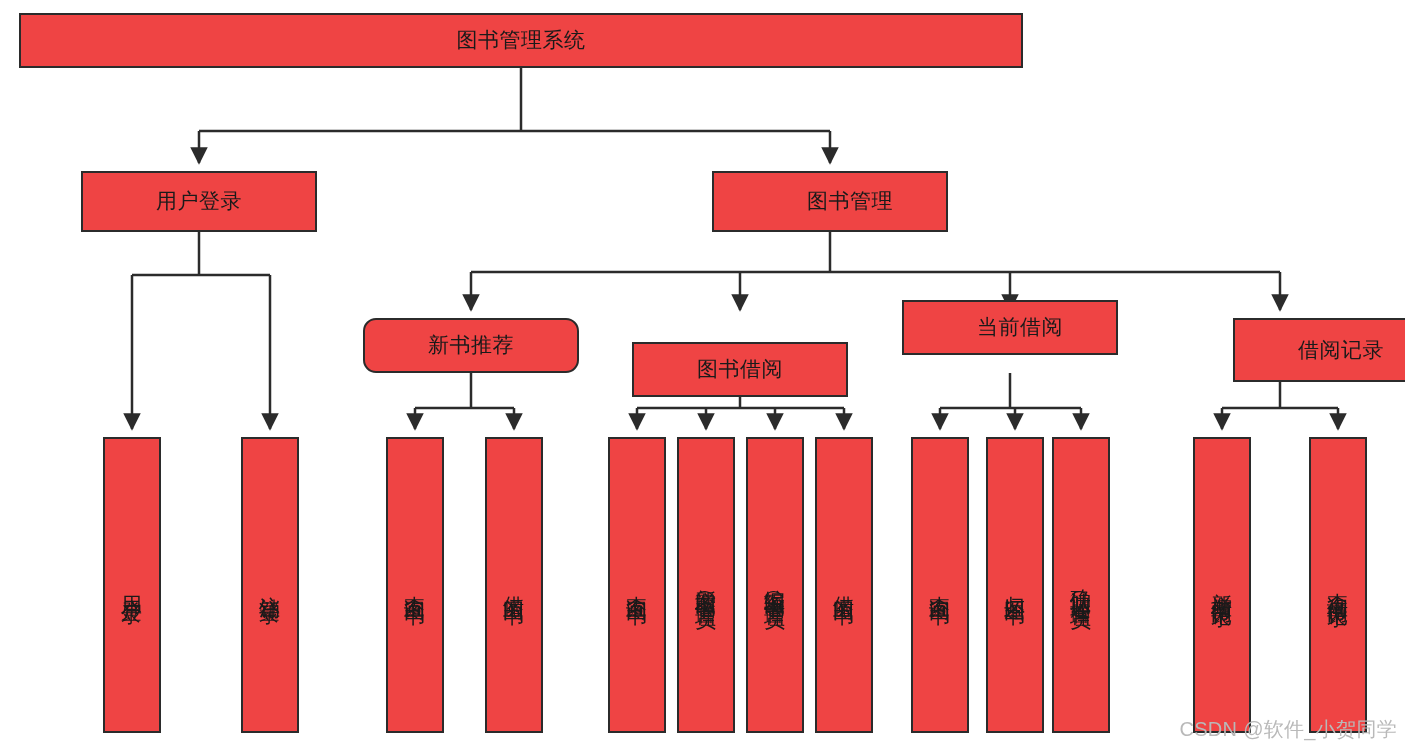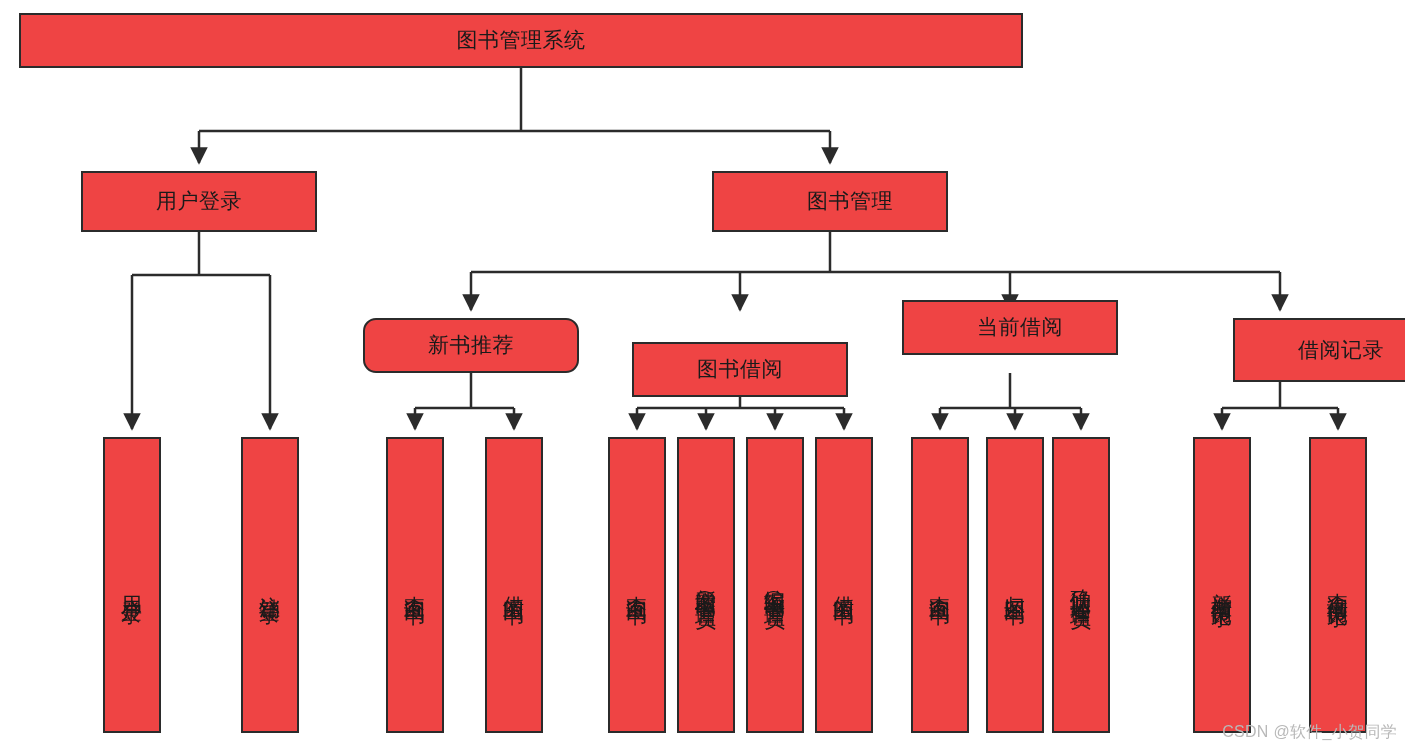--- a/index.html
+++ b/index.html
@@ -51,21 +51,21 @@
     writing-mode: vertical-rl;
     text-orientation: upright;
     font-size: 21px;
     letter-spacing: 3px;
     line-height: 1;
   }
   .watermark {
     position: absolute;
     right: 8px;
     bottom: 4px;
-    font-size: 16px;
+    font-size: 20px;
     color: #b9b9b9;
     z-index: 5;
     white-space: nowrap;
     letter-spacing: 0.3px;
   }
 </style>
 </head>
 <body>
 
 <div id="canvas">

